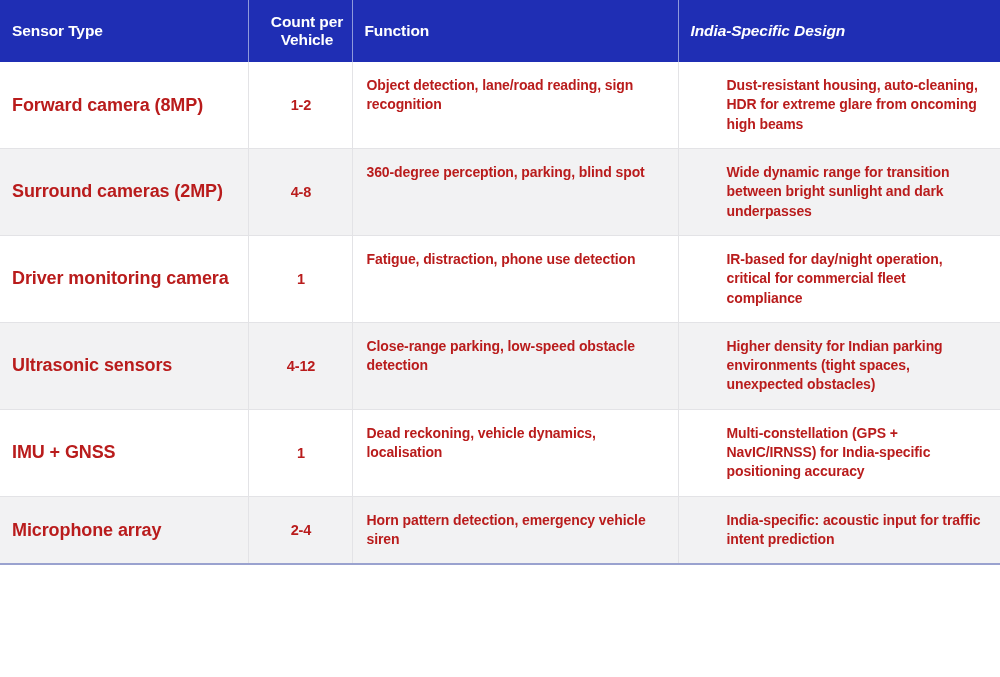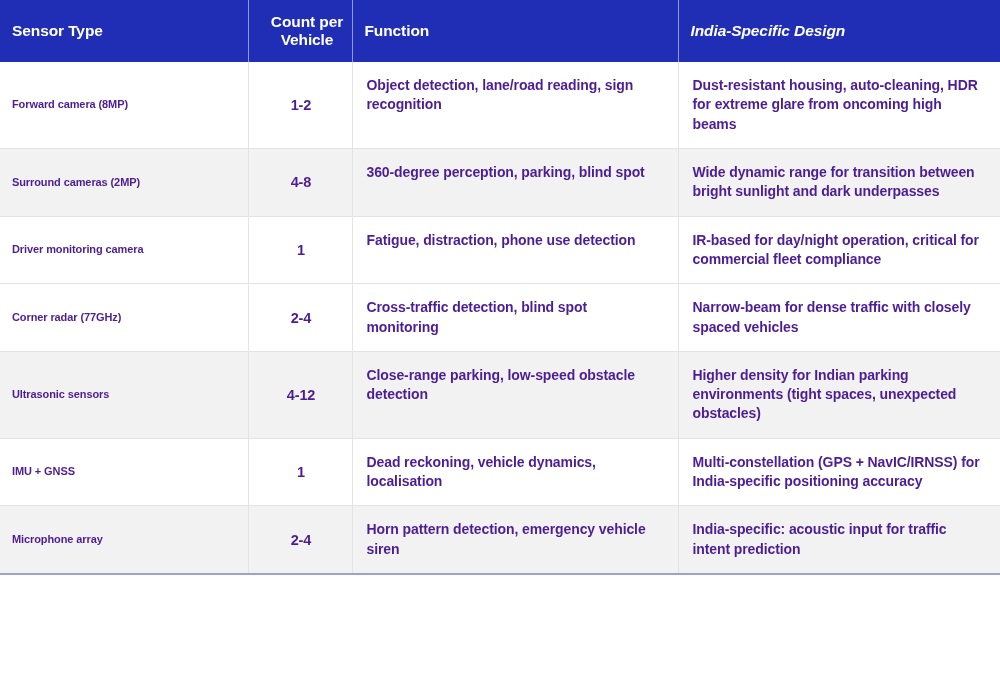--- a/index.html
+++ b/index.html
@@ -39,39 +39,39 @@
     height: 25px;
     border-right: 1px solid #8f9adb;
     box-sizing: border-box;
   }
   thead th:last-child { border-right: none; font-style: italic; }
   thead th.center { text-align: center; padding-left: 20px; padding-right: 6px; }
 
   tbody td {
     font-size: 14px;
     font-weight: bold;
-    color: #4c1d95;
+    color: #b91c1c;
     line-height: 1.38;
     vertical-align: top;
     padding: 14px 16px 14px 12px;
     border-right: 1px solid #e3e3e6;
     border-bottom: 1px solid #e3e3e6;
     box-sizing: border-box;
     letter-spacing: -0.1px;
   }
-  tbody td:last-child { border-right: none; }
+  tbody td:last-child { border-right: none; padding-left: 48px; }
 
   tbody tr.odd  td { background: #ffffff; }
   tbody tr.even td { background: #f2f2f3; }
 
   tbody tr:last-child td { border-bottom: 2px solid #9aa2cf; }
 
   td.sensor-cell {
     vertical-align: middle;
-    font-size: 11px;
+    font-size: 18px;
     padding-left: 12px;
   }
   td.count-cell {
     text-align: center;
     vertical-align: middle;
     font-size: 14.5px;
     padding-left: 8px;
     padding-right: 6px;
   }
   td.function-cell { padding-left: 14px; }
@@ -107,26 +107,20 @@
         <td class="count-cell">4-8</td>
         <td class="function-cell">360-degree perception, parking, blind spot</td>
         <td class="india-cell">Wide dynamic range for transition between bright sunlight and dark underpasses</td>
       </tr>
       <tr class="odd">
         <td class="sensor-cell">Driver monitoring camera</td>
         <td class="count-cell">1</td>
         <td class="function-cell">Fatigue, distraction, phone use detection</td>
         <td class="india-cell">IR-based for day/night operation, critical for commercial fleet compliance</td>
       </tr>
-      <tr class="odd">
-        <td class="sensor-cell">Corner radar (77GHz)</td>
-        <td class="count-cell">2-4</td>
-        <td class="function-cell">Cross-traffic detection, blind spot monitoring</td>
-        <td class="india-cell">Narrow-beam for dense traffic with closely spaced vehicles</td>
-      </tr>
       <tr class="even">
         <td class="sensor-cell">Ultrasonic sensors</td>
         <td class="count-cell">4-12</td>
         <td class="function-cell">Close-range parking, low-speed obstacle detection</td>
         <td class="india-cell">Higher density for Indian parking environments (tight spaces, unexpected obstacles)</td>
       </tr>
       <tr class="odd">
         <td class="sensor-cell">IMU + GNSS</td>
         <td class="count-cell">1</td>
         <td class="function-cell">Dead reckoning, vehicle dynamics, localisation</td>

